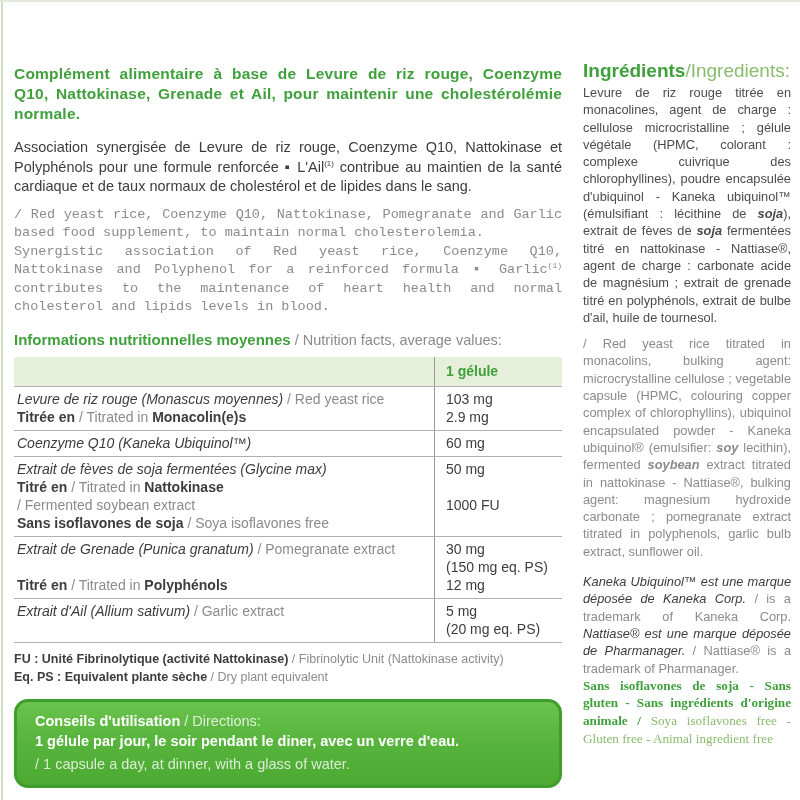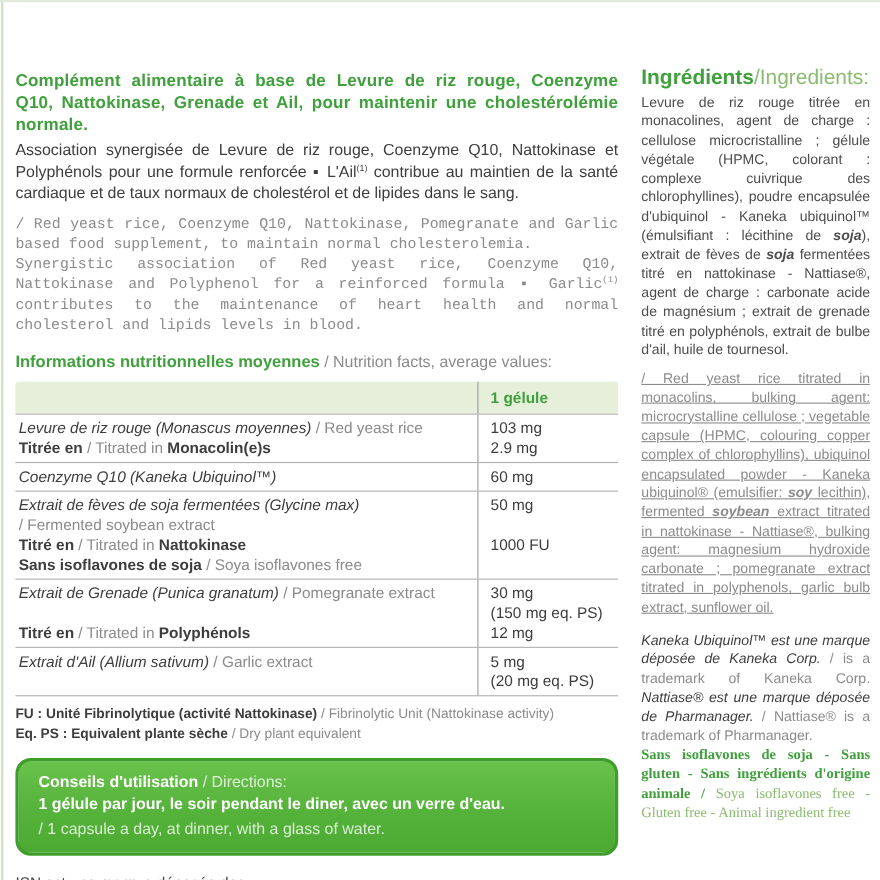--- a/index.html
+++ b/index.html
@@ -29,21 +29,21 @@
   .dk{color:var(--dark);font-style:italic;}
   .b{font-weight:bold;}
   .it{font-style:italic;}
   sup{font-size:8px;line-height:0;}
 
   .title-fr{
     color:var(--green);font-weight:bold;font-size:15.5px;line-height:20px;
     text-align:justify;letter-spacing:.2px;word-spacing:1.5px;
   }
   .desc-fr{
-    margin-top:4px;font-size:14.5px;line-height:19.5px;text-align:justify;color:var(--dark);
+    margin-top:14px;font-size:14.5px;line-height:19.5px;text-align:justify;color:var(--dark);
   }
   .desc-en{
     margin-top:9px;font-size:13.5px;line-height:18.5px;text-align:justify;color:var(--gray);font-family:Liberation Mono, monospace;
   }
   .section-title{margin-top:13px;font-size:15px;line-height:20px;}
   .section-title .gray{font-size:14.5px;}
 
   .ntable{margin-top:7px;width:548px;font-size:14px;color:var(--dark);}
   .trow{display:flex;justify-content:flex-end;}
   .trow + .trow{border-top:1px solid var(--rule);}
@@ -64,21 +64,21 @@
     padding:9px 16px 11px 18px;color:#ffffff;font-size:14.5px;line-height:20px;
   }
   .dir-box .pale{color:rgba(255,255,255,.78);font-weight:normal;}
   .dir-en{margin-top:3px;}
 
   .isn{margin-top:16px;font-size:14px;color:#454545;}
 
   .ing-title{font-size:19px;line-height:18px;}
   .rp{font-size:12.8px;line-height:17.3px;text-align:justify;color:#4c4c4c;hyphens:auto;}
   .rp.first{margin-top:4px;}
-  .rp.en{color:var(--gray);margin-top:9px;text-decoration:underline;}
+  .rp.en{color:var(--gray);margin-top:9px;}
   .tm{margin-top:13px;font-size:12.8px;line-height:17.3px;text-align:justify;color:#4c4c4c;}
   .claims{
     font-size:13.2px;line-height:17.6px;text-align:justify;
     color:var(--green);font-weight:bold;font-family:Liberation Serif, serif;
   }
   .claims .gl{font-weight:normal;}
 </style>
 </head>
 <body>
 
@@ -124,22 +124,22 @@
           <div class="tline"><span class="dk">Coenzyme Q10 </span><span class="dk it">(Kaneka Ubiquinol™)</span></div>
         </div>
         <div class="tcell-r">
           <div class="tline">60 mg</div>
         </div>
       </div>
 
       <div class="trow">
         <div class="tcell-l">
           <div class="tline"><span class="dk">Extrait de fèves de soja fermentées </span><span class="dk it">(Glycine max)</span></div>
+          <div class="tline"><span class="b">Titré en</span><span class="gray"> / Titrated in </span><span class="b">Nattokinase</span></div>
           <div class="tline"><span class="gray">/ Fermented soybean extract</span></div>
-          <div class="tline"><span class="b">Titré en</span><span class="gray"> / Titrated in </span><span class="b">Nattokinase</span></div>
           <div class="tline"><span class="b">Sans isoflavones de soja</span><span class="gray"> / Soya isoflavones free</span></div>
         </div>
         <div class="tcell-r">
           <div class="tline">50 mg</div>
           <div class="tspacer"></div>
           <div class="tline">1000 FU</div>
         </div>
       </div>
 
       <div class="trow">

